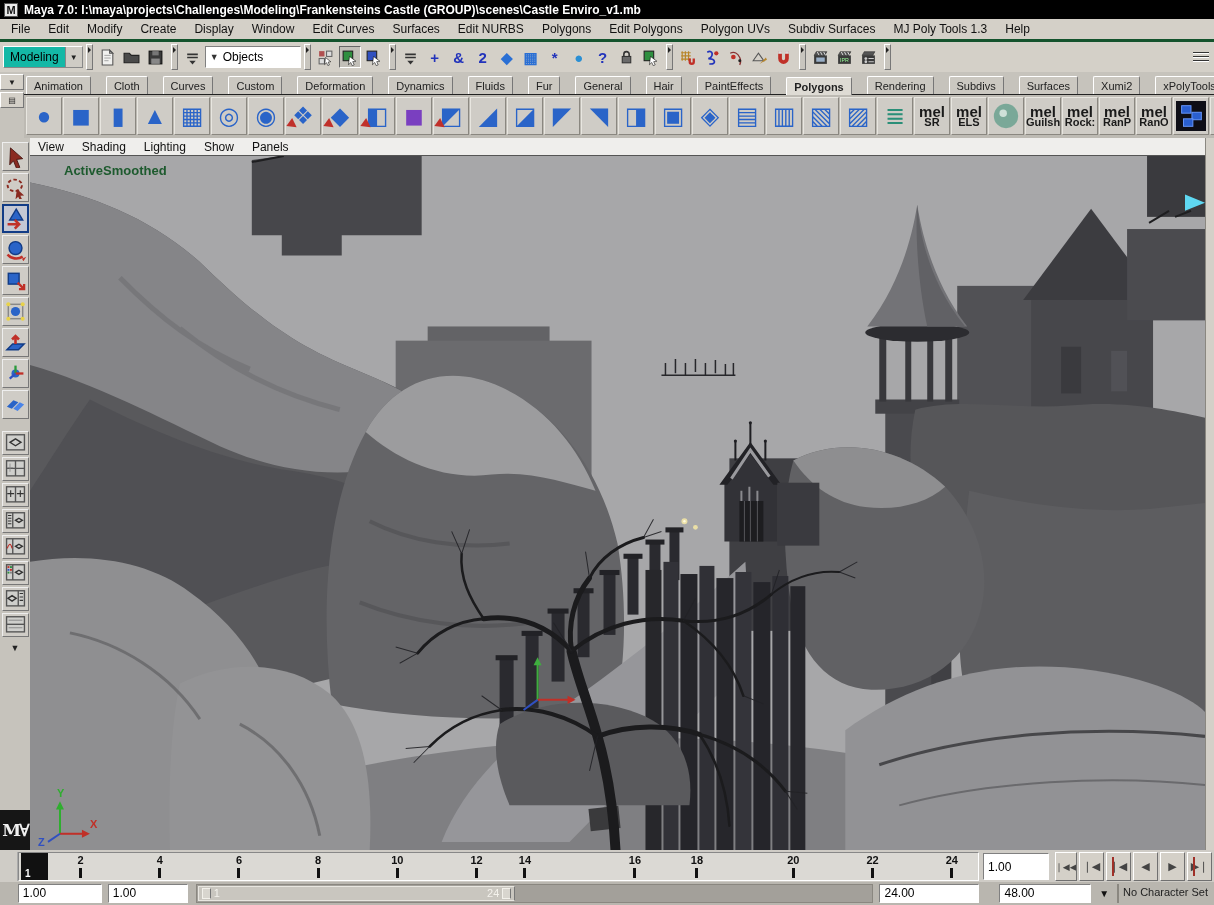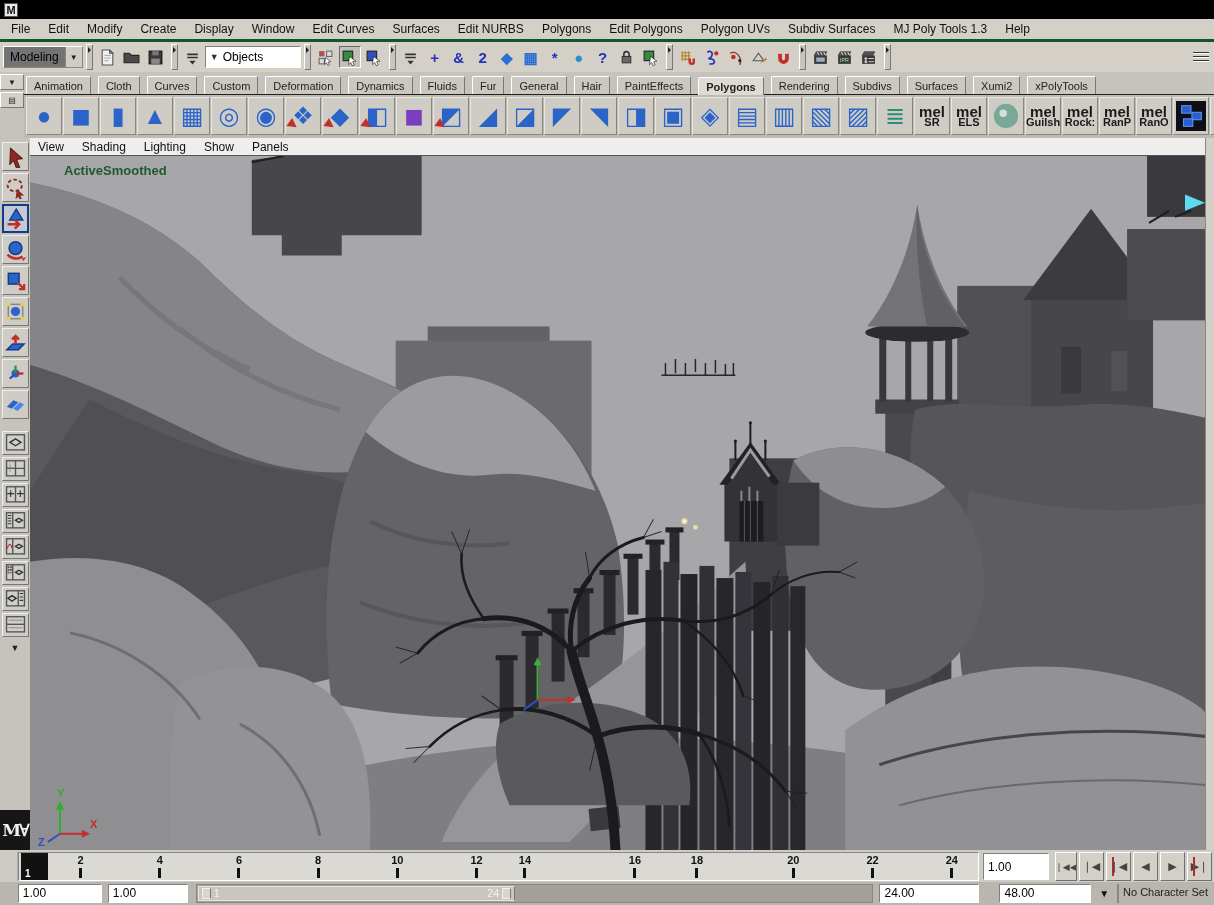--- a/index.html
+++ b/index.html
@@ -14,21 +14,21 @@
     display:flex;align-items:center;justify-content:center;border:1px solid #555;}
 
   
   .menubar{height:23px;background:#d4d0c8;display:flex;align-items:center;padding:0 2px;
     font-size:12px;flex:0 0 auto;border-bottom:3px solid #14532d;}
   .menu-item{padding:2px 9px;color:#111;cursor:default;white-space:nowrap;}
 
   
   .statusline{height:30px;background:#d4d0c8;display:flex;align-items:center;padding:0 3px;flex:0 0 auto;}
   .mode-dropdown{display:flex;align-items:center;height:22px;border:1px solid #888;
-    border-top-color:#fff;border-left-color:#fff;background:#737373;font-size:12px;}
+    border-top-color:#fff;border-left-color:#fff;background:#14b8a6;font-size:12px;}
   .mode-dropdown .val{padding:0 6px;min-width:58px;}
   .mode-dropdown .dd{width:17px;height:20px;border-left:1px solid #888;background:#cfccc5;
     display:flex;align-items:center;justify-content:center;font-size:8px;color:#222;}
   .sl-sep{width:7px;height:26px;margin:0 3px;background:#c8c5be;border:1px solid #fff;
     border-right-color:#777;border-bottom-color:#777;position:relative;}
   .sl-sep:after{content:"";position:absolute;left:1px;top:2px;border:3px solid transparent;border-left-color:#222;}
   .sl-icon{width:22px;height:22px;display:flex;align-items:center;justify-content:center;margin:0 1px;}
   .sl-icon svg{width:17px;height:17px;}
   .sl-icon .glyph{font-size:15px;font-weight:bold;line-height:1;}
   .sl-icon.pressed{border:1px solid #666;border-right-color:#fff;border-bottom-color:#fff;background:#c2bfb8;}
@@ -40,21 +40,21 @@
   .ui-toggle i{height:2px;background:#333;border-bottom:1px solid #fff;}
 
   
   .shelfrow{display:flex;flex:0 0 auto;}
   .shelf-side{width:32px;display:flex;flex-direction:column;align-items:center;background:#c6c3bc;padding:2px 0;gap:2px;}
   .mini-btn{width:24px;height:16px;background:#d4d0c8;border:1px solid #fff;border-right-color:#777;
     border-bottom-color:#777;font-size:8px;color:#222;display:flex;align-items:center;justify-content:center;}
   .shelf-main{flex:1;}
   .shelftabs{height:23px;display:flex;align-items:flex-end;background:#c6c3bc;padding-left:2px;border-bottom:1px solid #222;}
   .shelf-tab{font-size:11px;padding:3px 7px 2px;background:#cbc8c1;border:1px solid #fff;
-    border-right-color:#777;border-bottom:none;border-radius:2px 2px 0 0;margin-right:7px;color:#222;white-space:nowrap;}
+    border-right-color:#777;border-bottom:none;border-radius:2px 2px 0 0;margin-right:15px;color:#222;white-space:nowrap;}
   .shelf-tab.active{background:#dedbd4;position:relative;top:1px;font-weight:bold;}
   .shelf{height:43px;background:#bdbab3;display:flex;align-items:center;padding:1px 0 2px 2px;overflow:hidden;}
   .shelf-tile{width:36px;height:38px;background:#cfccc6;border:1px solid #e8e6e0;border-right-color:#8a8780;
     border-bottom-color:#8a8780;margin-right:1px;display:flex;align-items:center;justify-content:center;
     position:relative;flex:0 0 auto;}
   .shelf-tile .pg{font-size:24px;line-height:1;}
   .shelf-tile .acc{position:absolute;left:2px;bottom:3px;width:0;height:0;
     border:5px solid transparent;border-left:9px solid #c0302a;transform:rotate(35deg);}
   .shelf-tile .mel{font-weight:bold;font-size:15px;color:#1a1a1a;line-height:0.8;text-align:center;}
   .shelf-tile .mel small{display:block;font-size:11px;font-weight:bold;}
@@ -119,20 +119,21 @@
   .rr-dd{width:26px;height:19px;display:flex;align-items:center;justify-content:center;font-size:10px;color:#111;}
   .charset{height:19px;border-left:2px solid #8a8780;padding:2px 4px;font-size:11px;color:#222;white-space:nowrap;}
 </style>
 </head>
 <body>
 
 <div class="win">
 
   <div class="titlebar">
     <span class="maya-ico">M</span>
+    <span>Maya 7.0: I:\maya\projects\Challenges\Modeling\Frankensteins Castle (GROUP)\scenes\Castle Enviro_v1.mb</span>
   </div>
 
   <div class="menubar" id="menubar">
       <span class="menu-item">File</span>
       <span class="menu-item">Edit</span>
       <span class="menu-item">Modify</span>
       <span class="menu-item">Create</span>
       <span class="menu-item">Display</span>
       <span class="menu-item">Window</span>
       <span class="menu-item">Edit Curves</span>

